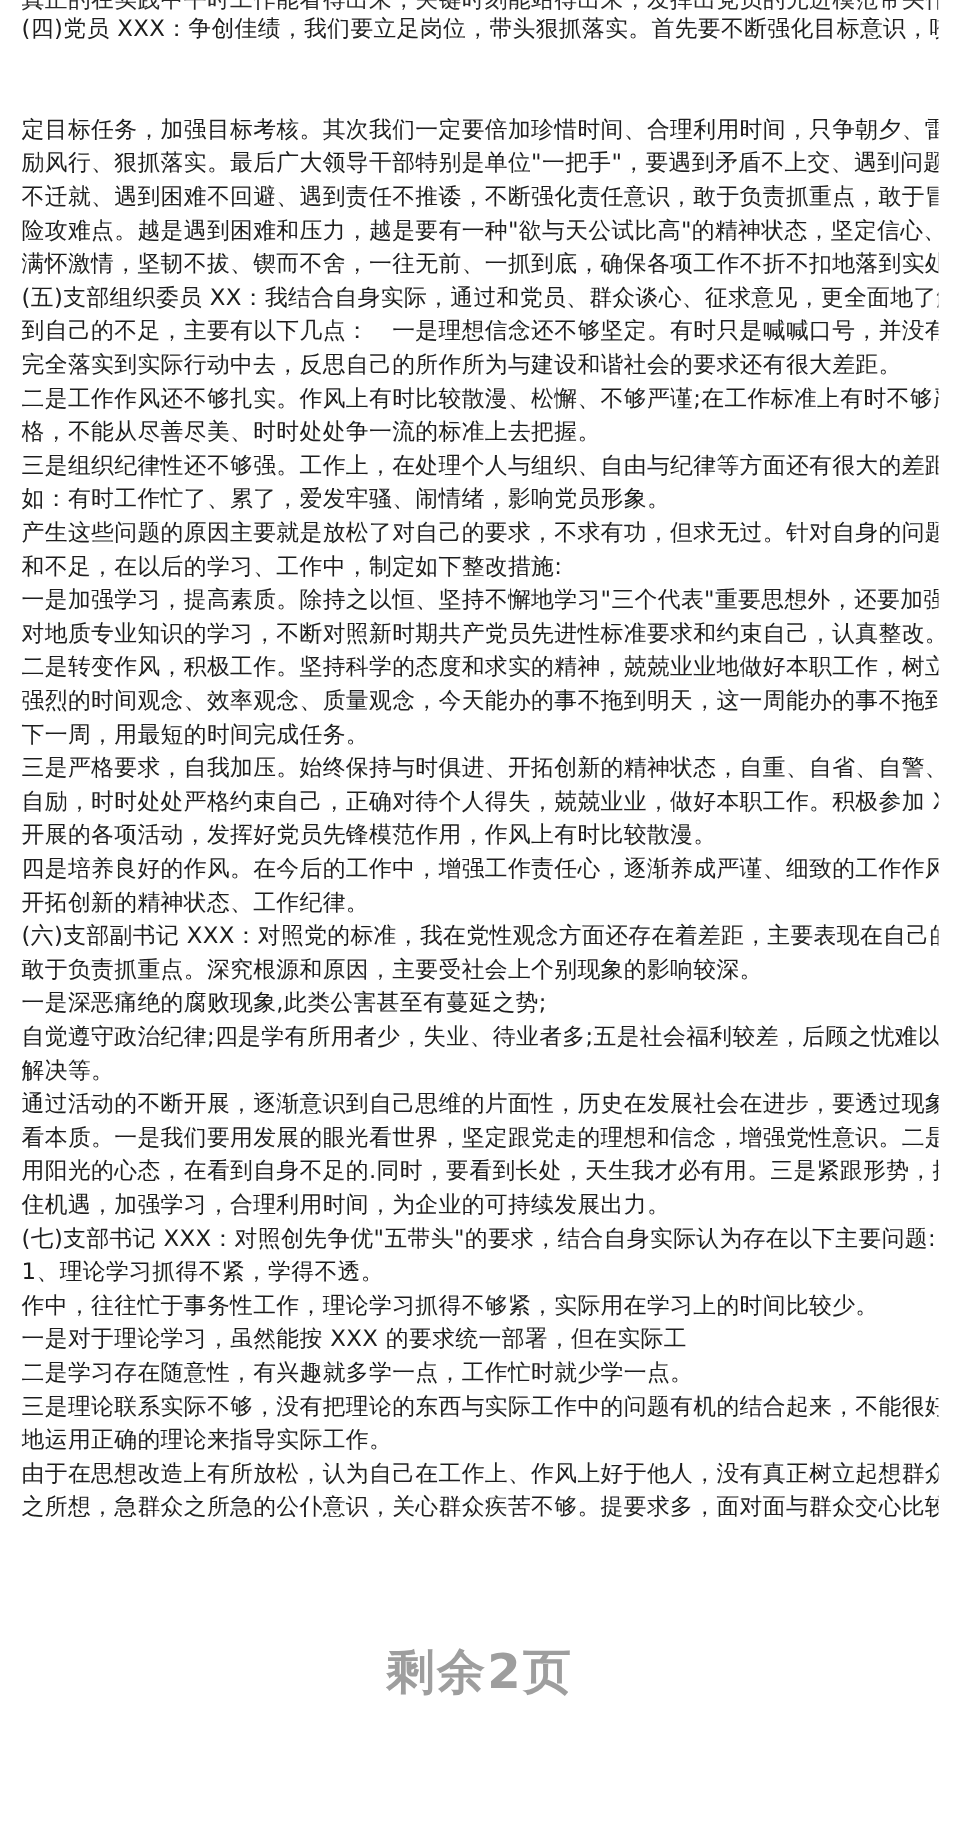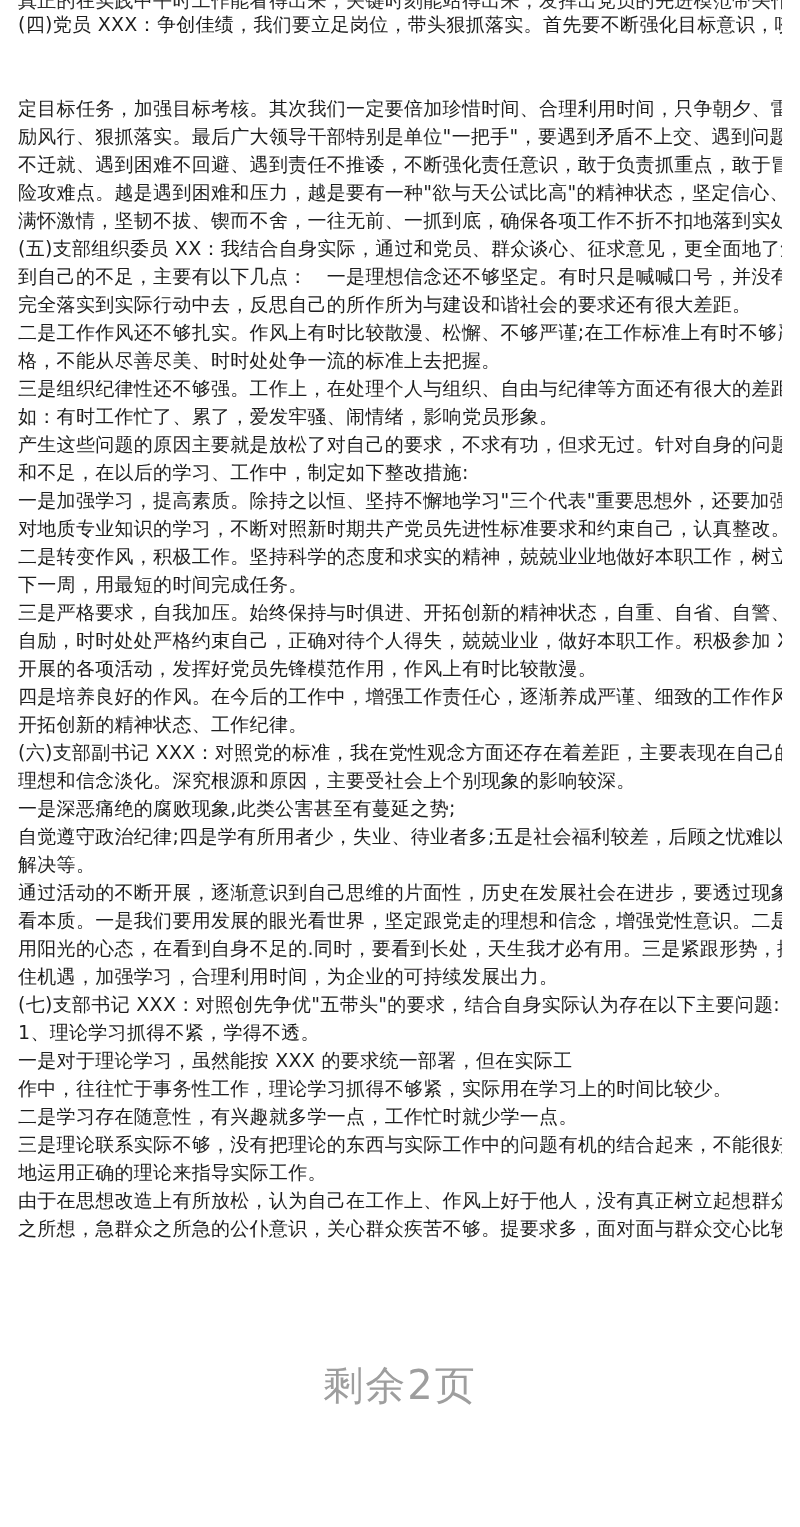--- a/index.html
+++ b/index.html
@@ -23,24 +23,23 @@
   .clip .text-line { transform: translateY(-14px); color: #2a2a2a; }
   .gap-a { height: 56px; }
   .gap-footer { height: 102px; }
   .footer {
     display: flex;
     justify-content: center;
     align-items: baseline;
     gap: 46px;
     font-size: 40px;
     line-height: 44px;
-    font-weight: normal;
+    font-weight: bold;
     color: #9e9e9e;
     letter-spacing: 2px;
-    margin-top: 19px;
   }
 </style>
 </head>
 <body>
 
 <div class="page">
 
   <div class="clip">
     <div class="text-line">真正的在实践中平时工作能看得出来，关键时刻能站得出来，发挥出党员的先进模范带头作用。</div>
   </div>
@@ -60,39 +59,40 @@
       <div class="text-line">完全落实到实际行动中去，反思自己的所作所为与建设和谐社会的要求还有很大差距。</div>
       <div class="text-line">二是工作作风还不够扎实。作风上有时比较散漫、松懈、不够严谨;在工作标准上有时不够严</div>
       <div class="text-line">格，不能从尽善尽美、时时处处争一流的标准上去把握。</div>
       <div class="text-line">三是组织纪律性还不够强。工作上，在处理个人与组织、自由与纪律等方面还有很大的差距。</div>
       <div class="text-line">如：有时工作忙了、累了，爱发牢骚、闹情绪，影响党员形象。</div>
       <div class="text-line">产生这些问题的原因主要就是放松了对自己的要求，不求有功，但求无过。针对自身的问题</div>
       <div class="text-line">和不足，在以后的学习、工作中，制定如下整改措施:</div>
       <div class="text-line">一是加强学习，提高素质。除持之以恒、坚持不懈地学习"三个代表"重要思想外，还要加强</div>
       <div class="text-line">对地质专业知识的学习，不断对照新时期共产党员先进性标准要求和约束自己，认真整改。</div>
       <div class="text-line">二是转变作风，积极工作。坚持科学的态度和求实的精神，兢兢业业地做好本职工作，树立</div>
+      <div class="text-line">强烈的时间观念、效率观念、质量观念，今天能办的事不拖到明天，这一周能办的事不拖到</div>
       <div class="text-line">下一周，用最短的时间完成任务。</div>
       <div class="text-line">三是严格要求，自我加压。始终保持与时俱进、开拓创新的精神状态，自重、自省、自警、</div>
       <div class="text-line">自励，时时处处严格约束自己，正确对待个人得失，兢兢业业，做好本职工作。积极参加 XX</div>
       <div class="text-line">开展的各项活动，发挥好党员先锋模范作用，作风上有时比较散漫。</div>
       <div class="text-line">四是培养良好的作风。在今后的工作中，增强工作责任心，逐渐养成严谨、细致的工作作风，</div>
       <div class="text-line">开拓创新的精神状态、工作纪律。</div>
       <div class="text-line">(六)支部副书记 XXX：对照党的标准，我在党性观念方面还存在着差距，主要表现在自己的</div>
-      <div class="text-line">理想和信念淡化。深究根源和原因，主要受社会上个别现象的影响较深。</div>
+      <div class="text-line">敢于负责抓重点。深究根源和原因，主要受社会上个别现象的影响较深。</div>
       <div class="text-line">一是深恶痛绝的腐败现象,此类公害甚至有蔓延之势;</div>
       <div class="text-line">自觉遵守政治纪律;四是学有所用者少，失业、待业者多;五是社会福利较差，后顾之忧难以</div>
       <div class="text-line">解决等。</div>
       <div class="text-line">通过活动的不断开展，逐渐意识到自己思维的片面性，历史在发展社会在进步，要透过现象</div>
       <div class="text-line">看本质。一是我们要用发展的眼光看世界，坚定跟党走的理想和信念，增强党性意识。二是</div>
       <div class="text-line">用阳光的心态，在看到自身不足的.同时，要看到长处，天生我才必有用。三是紧跟形势，抓</div>
       <div class="text-line">住机遇，加强学习，合理利用时间，为企业的可持续发展出力。</div>
       <div class="text-line">(七)支部书记 XXX：对照创先争优"五带头"的要求，结合自身实际认为存在以下主要问题:</div>
       <div class="text-line">1、理论学习抓得不紧，学得不透。</div>
+      <div class="text-line">作中，往往忙于事务性工作，理论学习抓得不够紧，实际用在学习上的时间比较少。</div>
       <div class="text-line">一是对于理论学习，虽然能按 XXX 的要求统一部署，但在实际工</div>
-      <div class="text-line">作中，往往忙于事务性工作，理论学习抓得不够紧，实际用在学习上的时间比较少。</div>
       <div class="text-line">二是学习存在随意性，有兴趣就多学一点，工作忙时就少学一点。</div>
       <div class="text-line">三是理论联系实际不够，没有把理论的东西与实际工作中的问题有机的结合起来，不能很好</div>
       <div class="text-line">地运用正确的理论来指导实际工作。</div>
       <div class="text-line">由于在思想改造上有所放松，认为自己在工作上、作风上好于他人，没有真正树立起想群众</div>
       <div class="text-line">之所想，急群众之所急的公仆意识，关心群众疾苦不够。提要求多，面对面与群众交心比较</div>
     </div>
 
   <div class="gap-footer"></div>
 
   <div class="footer">

